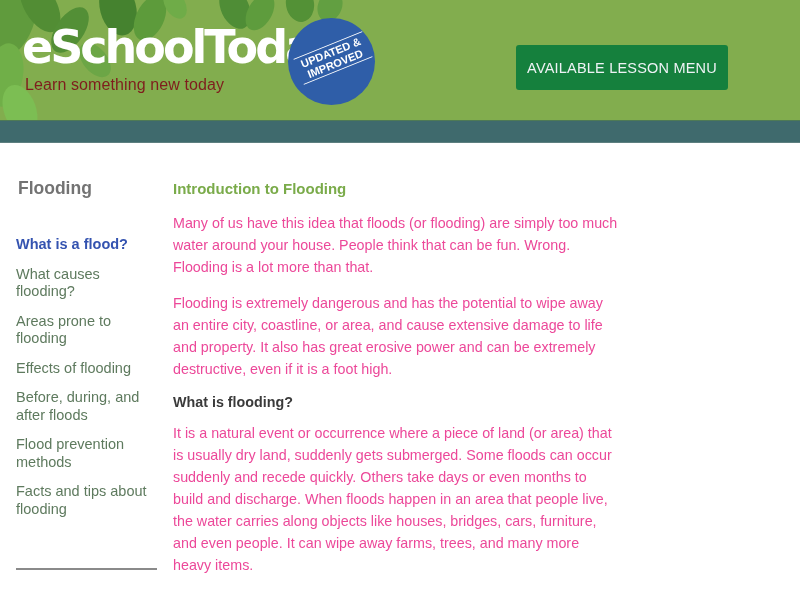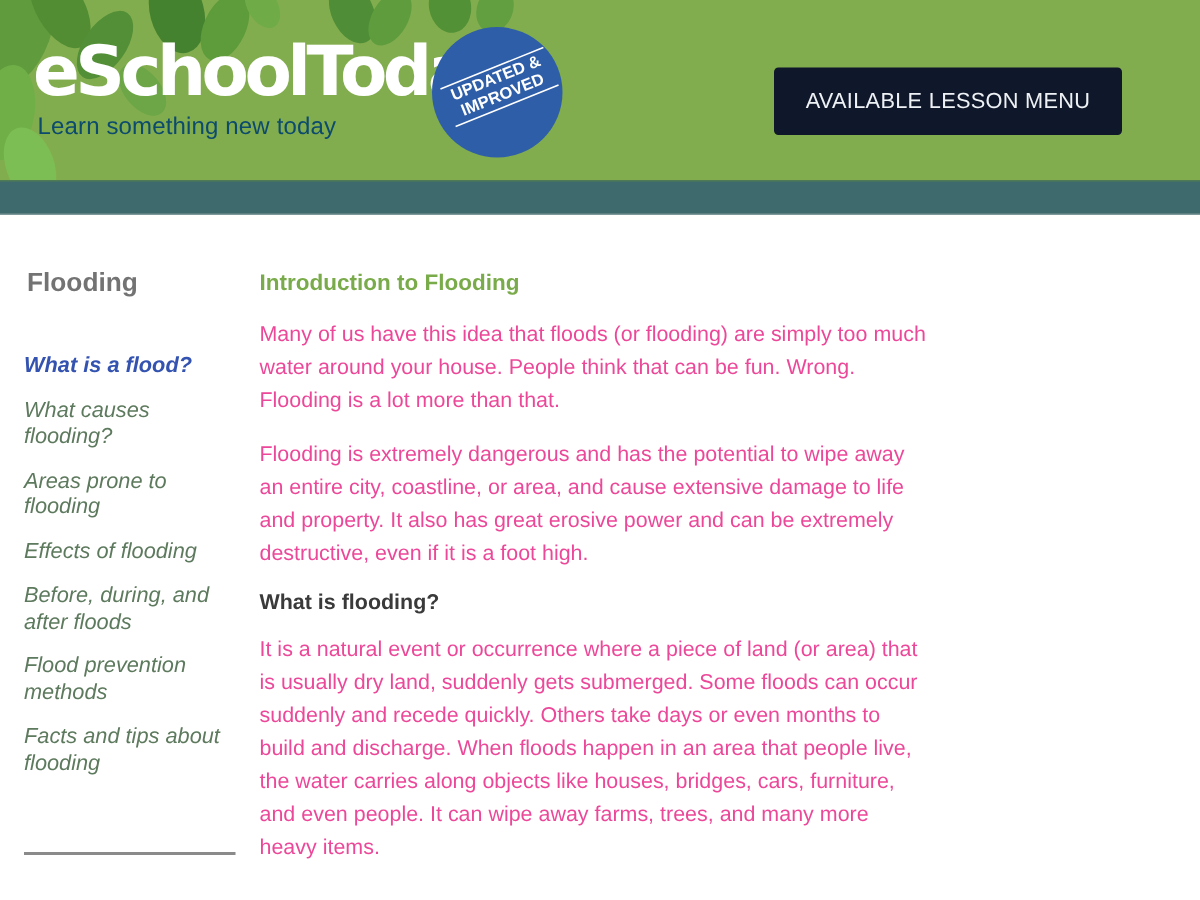--- a/index.html
+++ b/index.html
@@ -12,51 +12,51 @@
   }
   .leaves { position: absolute; left: 0; top: 0; width: 400px; height: 120px; }
   .logo-text {
     position: absolute; left: 22px; top: 22px;
     font-family: "DejaVu Sans", sans-serif; font-weight: bold;
     font-size: 46px; letter-spacing: -3px; color: #ffffff;
     line-height: 50px;
   }
   .tagline {
     position: absolute; left: 25px; top: 76px;
-    font-size: 16px; color: #0c4a6e; letter-spacing: 0.1px;
+    font-size: 16px; color: #7f1d1d; letter-spacing: 0.1px;
   }
   .badge {
     position: absolute; left: 288px; top: 18px; width: 87px; height: 87px;
     border-radius: 50%; background: #2f5ea8;
   }
   .badge-inner {
     position: absolute; left: 8px; top: 26px; width: 74px;
     transform: rotate(-22deg); color: #fff; text-align: center;
     font-size: 11px; font-weight: bold; line-height: 12px;
     border-top: 1.5px solid #fff; border-bottom: 1.5px solid #fff;
     padding: 1px 0;
   }
   .menu-btn {
-    position: absolute; left: 516px; top: 45px; width: 232px; height: 45px;
-    background: #0f172a; border-radius: 3px; color: #eef2f5;
+    position: absolute; left: 516px; top: 45px; width: 212px; height: 45px;
+    background: #15803d; border-radius: 3px; color: #eef2f5;
     font-size: 14.5px; display: flex; align-items: center; justify-content: center;
     letter-spacing: 0.2px; cursor: pointer;
   }
   .teal-bar {
     position: absolute; left: 0; top: 120px; width: 800px; height: 23px;
     background: #3f6a6d; border-top: 1px solid #4e7a55; border-bottom: 1px solid #5d7f80;
   }
 
   .sidebar { position: absolute; left: 16px; top: 178px; width: 145px; }
   .sidebar-title {
     font-size: 17.5px; font-weight: bold; color: #737373; margin-left: 2px; margin-bottom: 37px;
   }
   .side-link {
     display: block; font-size: 14.5px; line-height: 17.5px; color: #5e7a5e;
-    margin-bottom: 12px; text-decoration: none; cursor: pointer; font-style: italic;
+    margin-bottom: 12px; text-decoration: none; cursor: pointer;
   }
   .side-link.active { color: #3453b0; font-weight: bold; }
   .side-divider {
     position: absolute; left: 16px; top: 568px; width: 141px; height: 1.5px; background: #8a8a8a;
   }
 
   .main { position: absolute; left: 173px; top: 180px; width: 445px; }
   .main-title { font-size: 15px; font-weight: bold; color: #7aab4a; margin-bottom: 15px; }
   .para { font-size: 14.3px; line-height: 22px; color: #ec4899; margin-bottom: 14px; }
   .subhead { font-size: 14.3px; font-weight: bold; color: #3a3a3a; margin-bottom: 12px; margin-top: 2px; }

